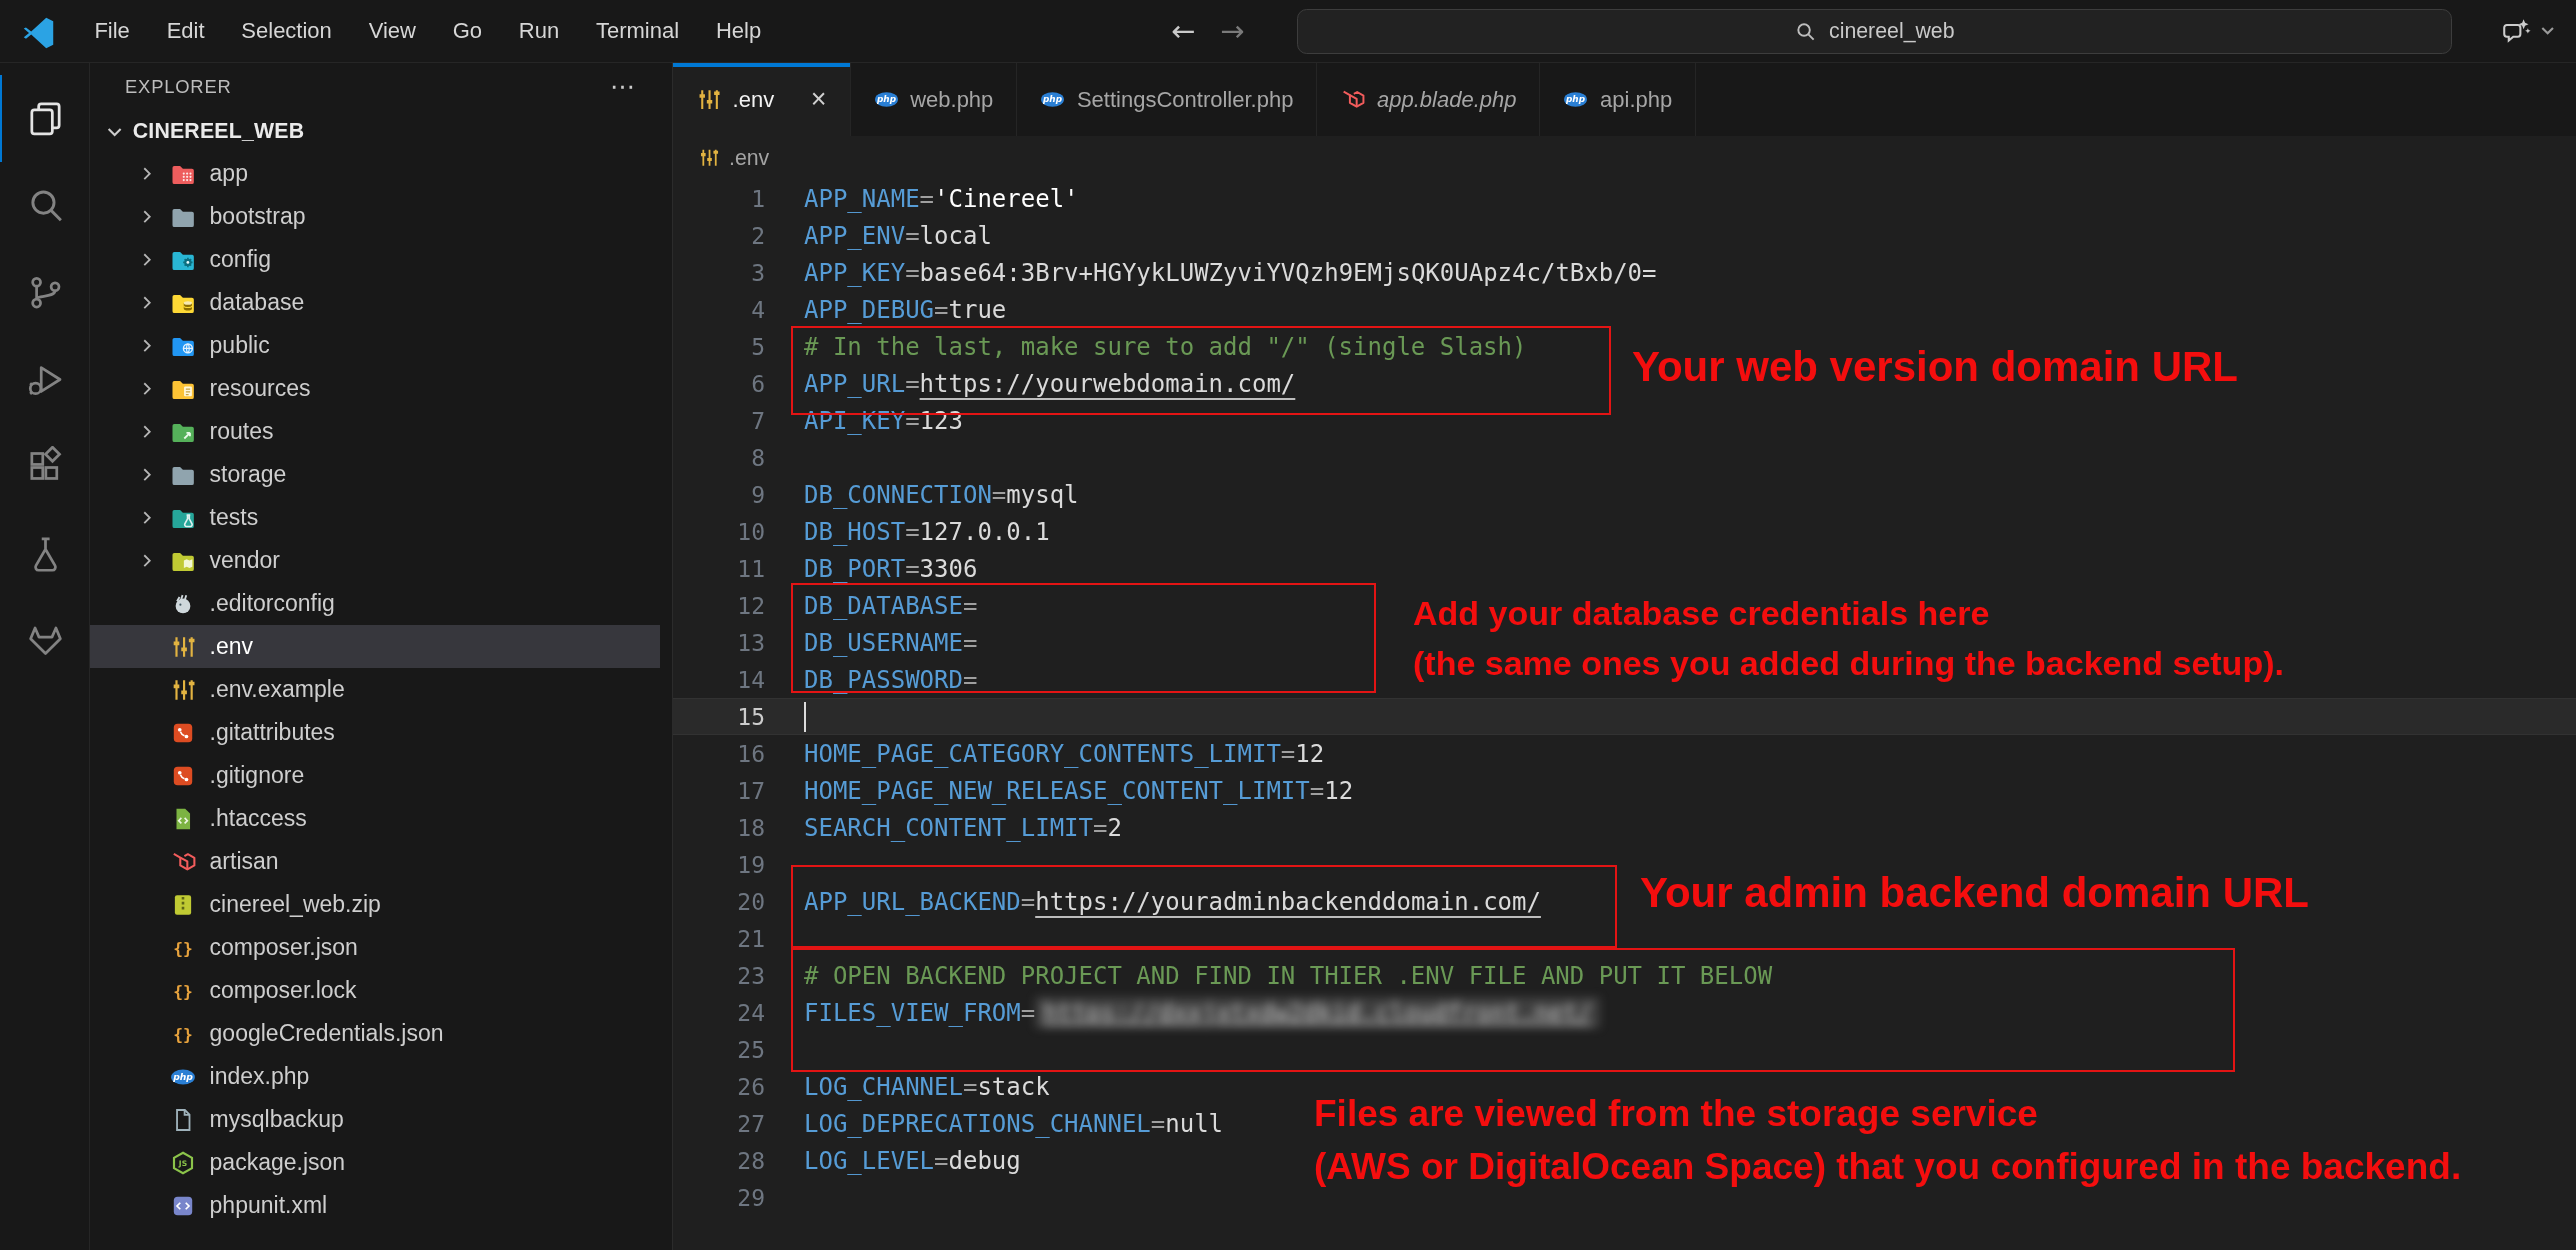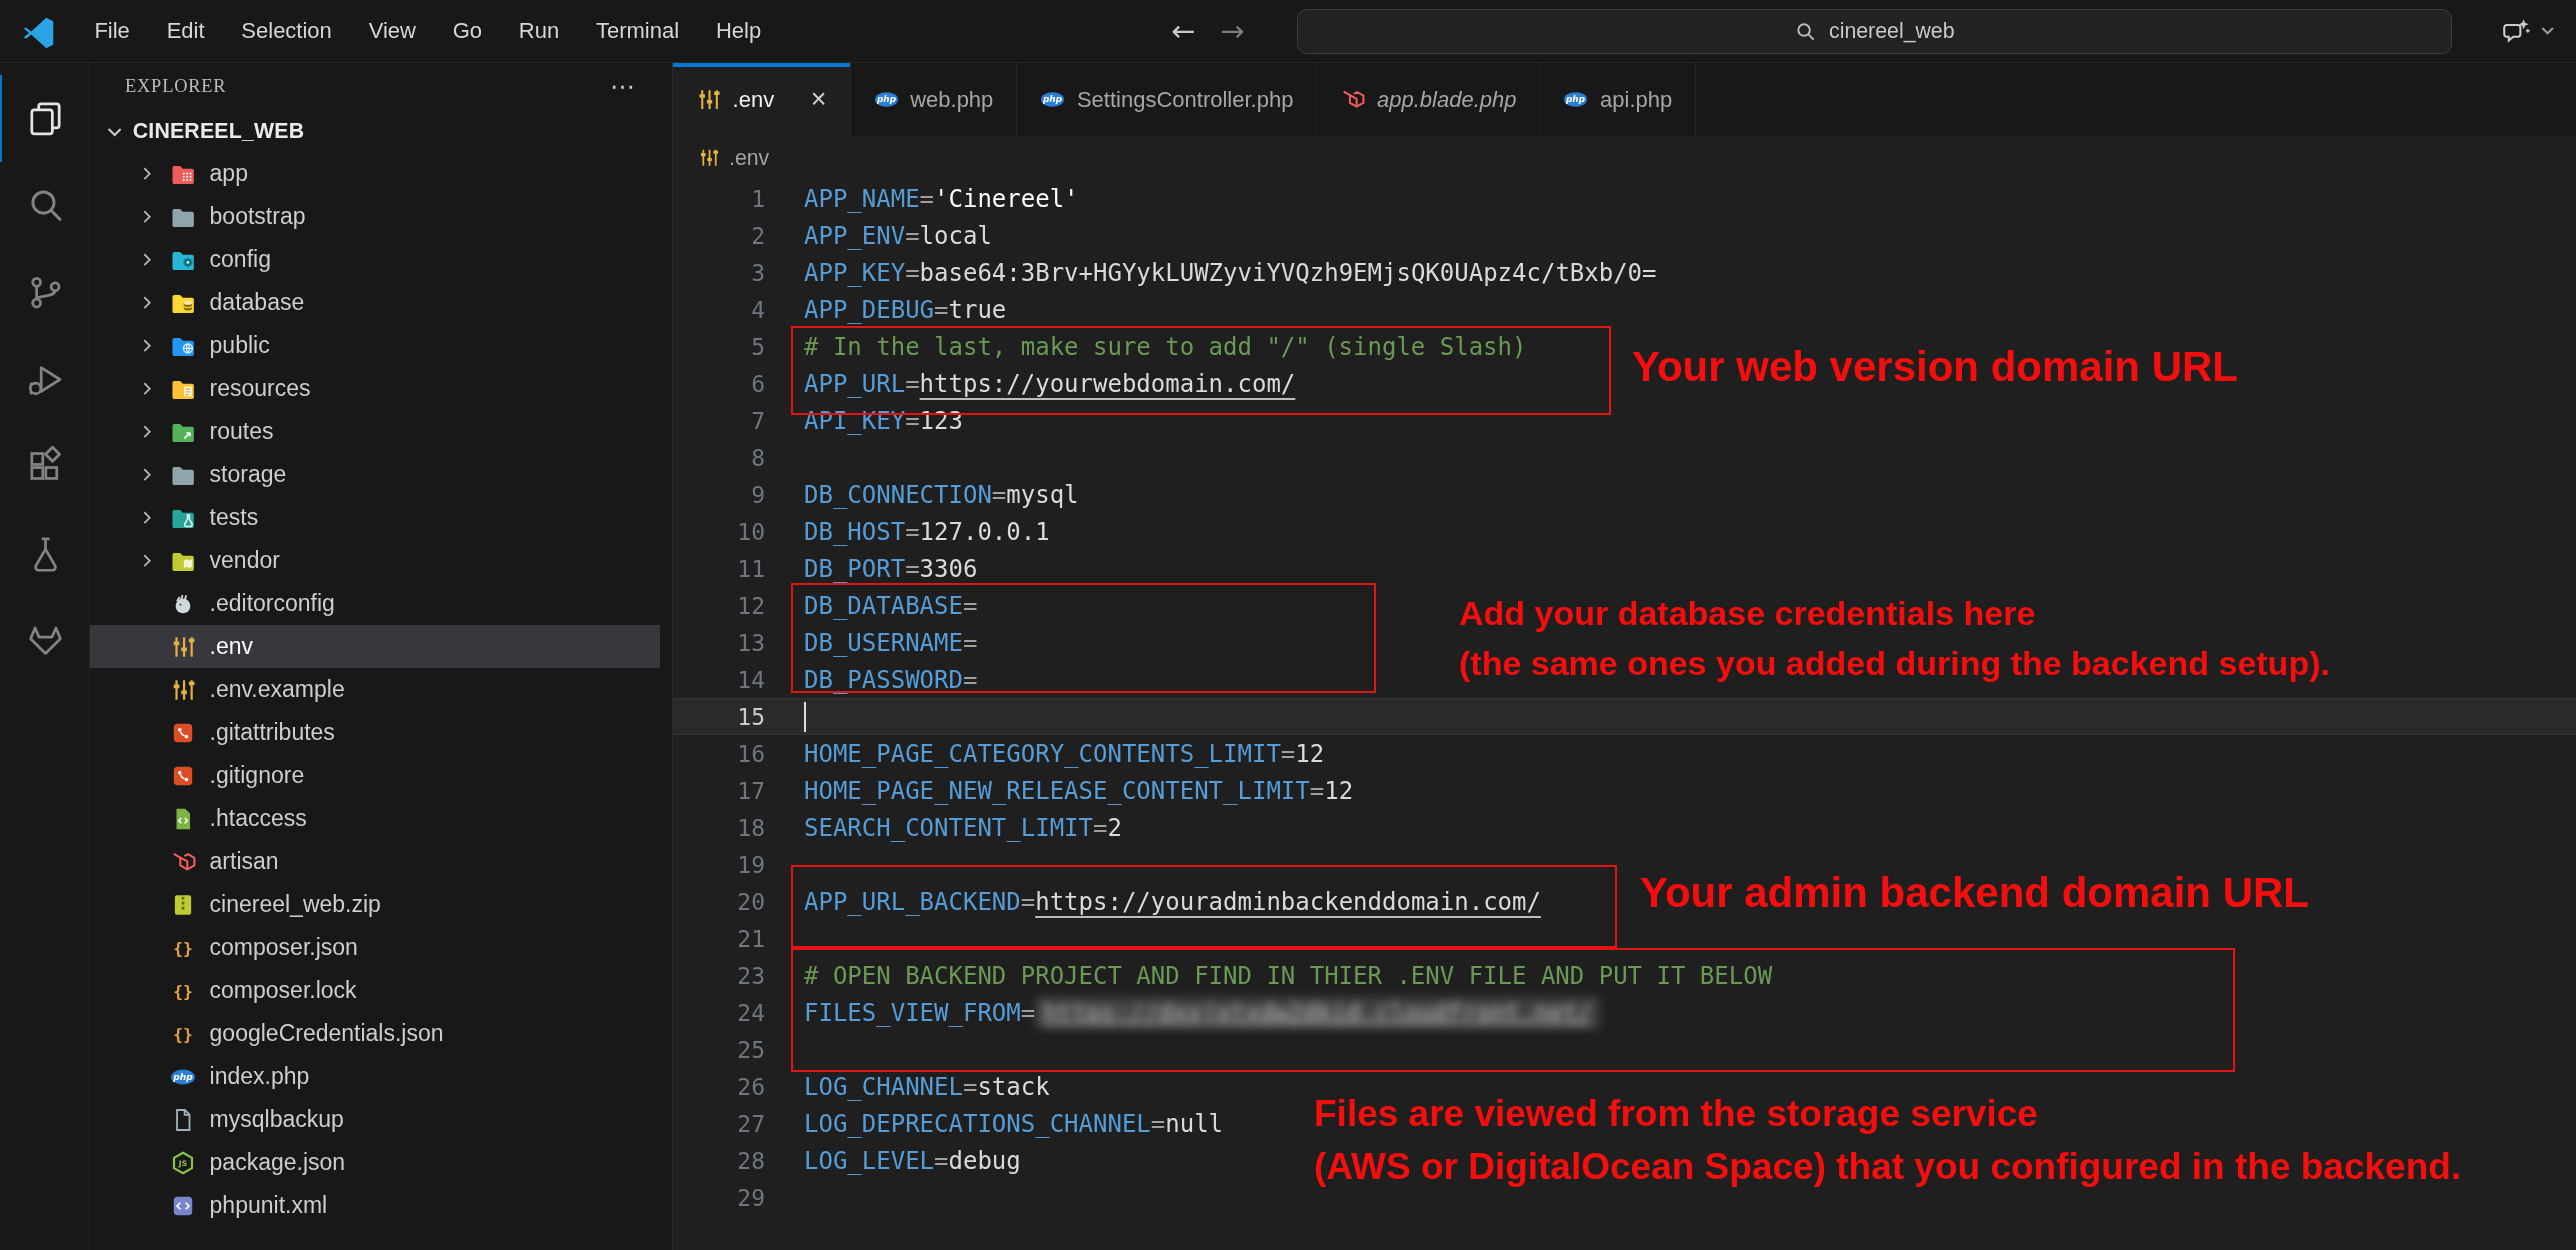--- a/index.html
+++ b/index.html
@@ -24,21 +24,21 @@
 
   
   #main{position:absolute;left:0;top:63px;width:100%;height:1187px;display:flex;}
   #activitybar{width:90px;background:#181818;border-right:1px solid #262626;display:flex;flex-direction:column;align-items:stretch;padding-top:11.6px;box-sizing:border-box;}
   .ab-item{height:87px;display:flex;align-items:center;justify-content:center;color:#838383;border-left:2.9px solid transparent;box-sizing:border-box;}
   .ab-item svg{width:41px;height:41px;}
   .ab-item.active{color:#e4e4e4;border-left-color:#0078d4;}
 
   #sidebar{width:583px;background:#181818;border-right:1px solid #2b2b2b;box-sizing:border-box;position:relative;}
   .sb-head{height:47px;display:flex;align-items:center;padding:0 37px 0 35px;justify-content:space-between;}
-  .sb-title{color:#bdbdbd;font-size:18.4px;letter-spacing:0.8px;font-family:Liberation Serif, serif;}
+  .sb-title{color:#bdbdbd;font-size:18.4px;letter-spacing:0.8px;}
   .sb-dots{color:#cccccc;font-size:25px;line-height:9.7px;}
   .root-row{height:43px;display:flex;align-items:center;gap:7.8px;padding-left:13.6px;}
   .root-row .rchev{width:21.3px;height:21.3px;transform:rotate(90deg);}
   .root-label{color:#eaeaea;font-size:21.3px;font-weight:bold;letter-spacing:0.2px;}
   #tree{position:absolute;left:0;top:89px;right:12px;}
   .tree-row{height:43px;display:flex;align-items:center;cursor:default;}
   .tree-row.selected{background:#37373d;}
   .t-chev{width:19.4px;height:19.4px;margin-left:47px;flex:none;}
   .t-chev svg{width:19.4px;height:19.4px;display:block;}
   .t-spacer{width:19.4px;margin-left:47px;flex:none;}
@@ -677,21 +677,21 @@
   </div>
 
   <div id="overlay">
       <div class="ann-box" style="left: 791px; top: 326px; width: 820px; height: 89px;"></div>
       <div class="ann-box" style="left: 791px; top: 583px; width: 585px; height: 110px;"></div>
       <div class="ann-box" style="left: 791px; top: 865px; width: 826px; height: 83px;"></div>
       <div class="ann-box" style="left: 791px; top: 948px; width: 1444px; height: 124px;"></div>
       <div class="ann-text" style="left: 1632px; top: 340px; font-size: 42px; line-height: 54px;">
         <div>Your web version domain URL</div>
       </div>
-      <div class="ann-text" style="left: 1459px; top: 588px; font-size: 34px; line-height: 50px;">
+      <div class="ann-text" style="left: 1413px; top: 588px; font-size: 34px; line-height: 50px;">
         <div>Add your database credentials here</div>
         <div>(the same ones you added during the backend setup).</div>
       </div>
       <div class="ann-text" style="left: 1640px; top: 866px; font-size: 42px; line-height: 54px;">
         <div>Your admin backend domain URL</div>
       </div>
       <div class="ann-text" style="left: 1314px; top: 1087px; font-size: 37px; line-height: 53px;">
         <div>Files are viewed from the storage service</div>
         <div>(AWS or DigitalOcean Space) that you configured in the backend.</div>
       </div>

